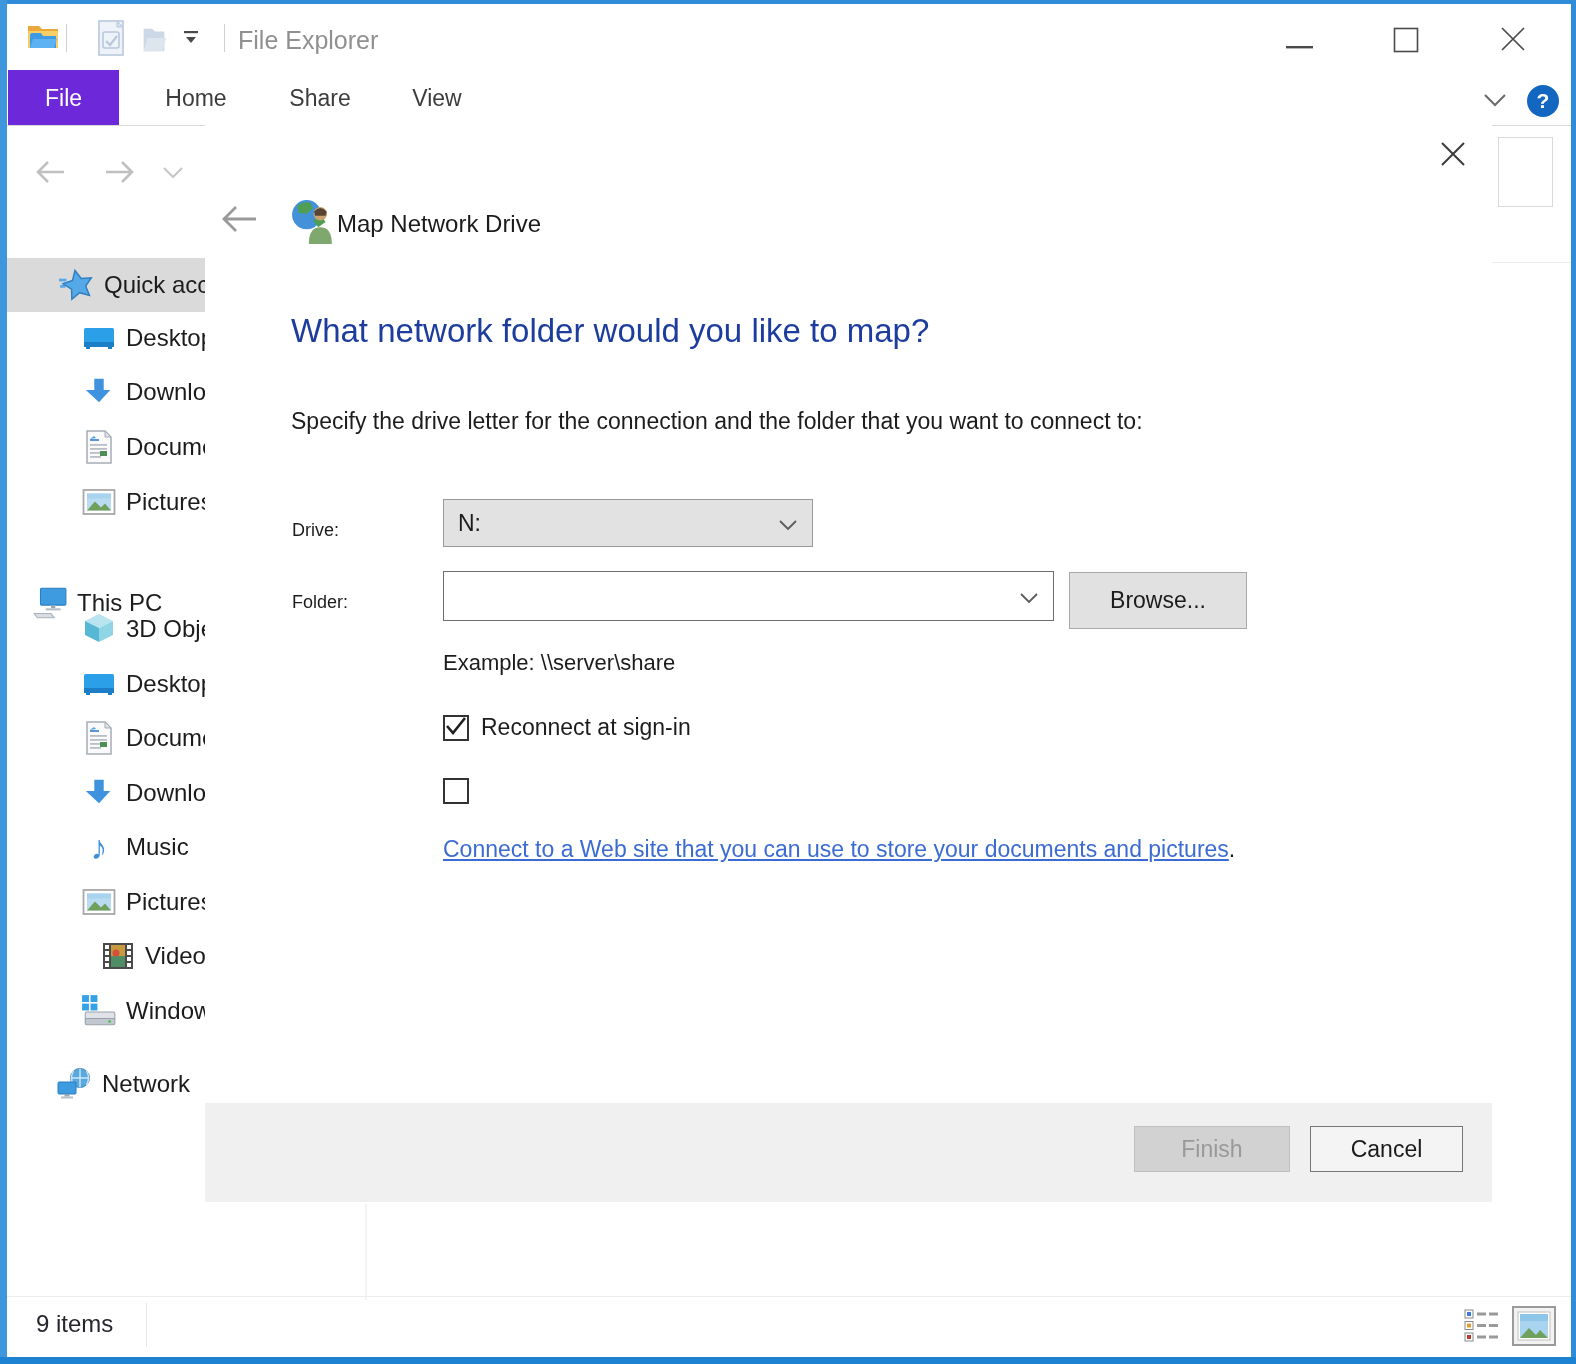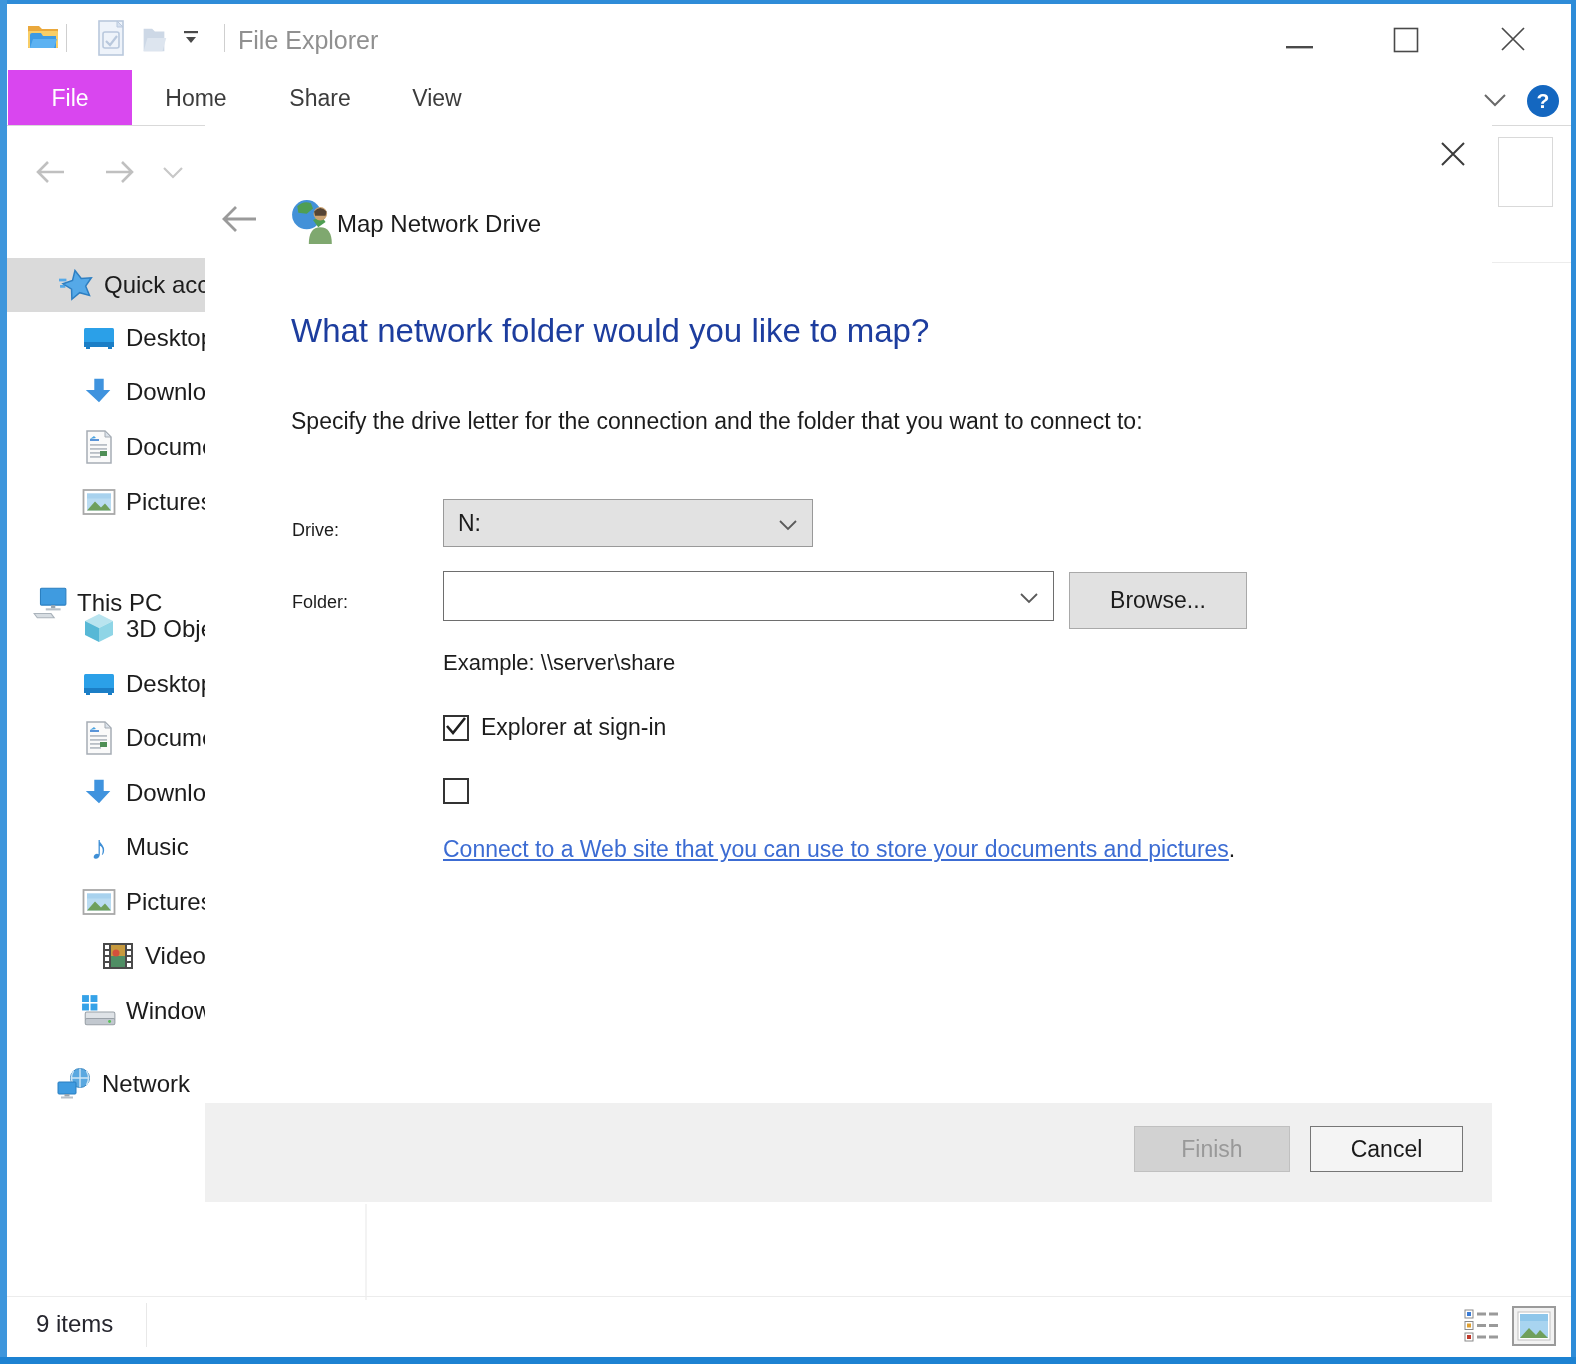--- a/index.html
+++ b/index.html
@@ -10,21 +10,21 @@
   
   .b-top{left:0;top:0;width:1576px;height:4px;background:#2e8cd8;z-index:40}
   .b-left{left:0;top:0;width:7px;height:1364px;background:#3e96dc;z-index:40}
   .b-right{left:1571px;top:0;width:5px;height:1364px;background:#2e8cd8;z-index:40}
   .b-bottom{left:0;top:1357px;width:1576px;height:7px;background:#1d82d2;z-index:40}
 
   .titlebar-title{left:238px;top:26px;font-size:25px;color:#909090}
   .vsep{width:1px;height:28px;background:#cfcfcf}
 
   .tab{height:56px;display:flex;align-items:center;justify-content:center;font-size:23px;color:#3c3c3c;cursor:default}
-  .tab-file{left:8px;top:70px;width:124px;background:#d946ef;color:#fff}
+  .tab-file{left:8px;top:70px;width:111px;background:#6d28d9;color:#fff}
   .tabline{height:1px;background:#d9d9d9;top:125px}
 
   .help-circle{left:1527px;top:85px;width:32px;height:32px;border-radius:50%;background:#1467c0;color:#fff;
     font-size:21px;font-weight:bold;display:flex;align-items:center;justify-content:center}
 
   .side-row{position:absolute;left:7px;width:380px;height:54px;display:flex;align-items:center;gap:8px;
     font-size:24px;color:#1c1c1c;z-index:1;white-space:nowrap}
   .side-row .ic{width:38px;height:38px;flex:none;display:flex;align-items:center;justify-content:center}
   .sel{background:#dadada}
   .music-glyph{font-size:34px;color:#3f8fd6;line-height:1}
@@ -374,21 +374,21 @@
   </div>
   <div class="abs browse-btn">Browse...</div>
 
   <div class="abs example">Example: \\server\share</div>
 
   <div class="abs cbx" style="left:238px;top:589px">
     <span><svg width="22" height="20">
           <path d="M2 10 l6 7 12-15" stroke="#1f1f1f" stroke-width="2.6" fill="none"></path>
         </svg></span>
   </div>
-  <div class="abs cbx-label" style="left:276px;top:585px">Explorer at sign-in</div>
+  <div class="abs cbx-label" style="left:276px;top:585px">Reconnect at sign-in</div>
 
   <div class="abs cbx" style="left:238px;top:652px"></div>
 
   <div class="abs dlg-link"><a>Connect to a Web site that you can use to store your documents and pictures</a><span class="suffix">.</span></div>
 
   <div class="abs btnbar"></div>
   <div class="abs wbtn finish">Finish</div>
   <div class="abs wbtn cancel">Cancel</div>
 </div>
 

